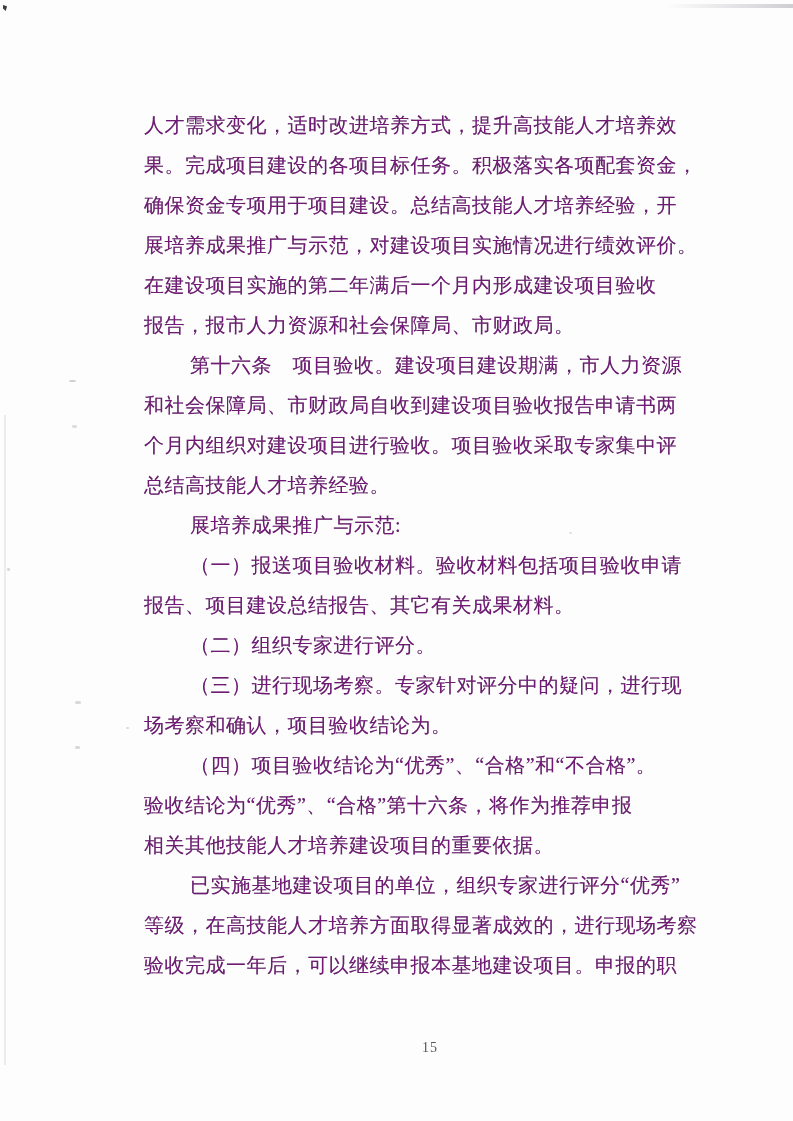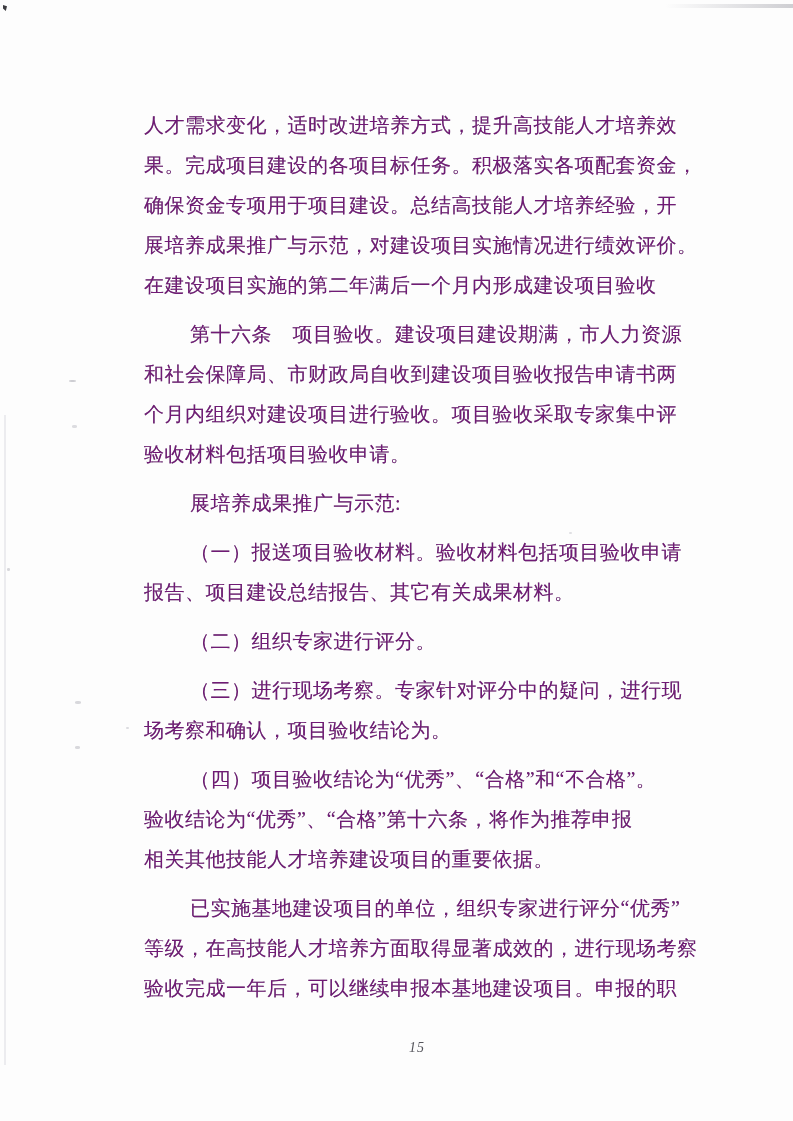--- a/index.html
+++ b/index.html
@@ -24,31 +24,29 @@
   }
   .line {
     height: 40px;
     line-height: 40px;
     font-size: 20px;
     letter-spacing: 0.5px;
     color: #701a75;
     white-space: nowrap;
     text-shadow: 0 0 0.4px rgba(70,70,80,0.55);
   }
-  .indent { text-indent: 46px; margin-top: 9px; }
+  .indent { text-indent: 46px; }
   .page-number {
     position: absolute;
     top: 1040px;
-    left: 400px;
+    left: 422px;
     width: 34px;
-    text-align: center;
     font-size: 14px;
     letter-spacing: 1px;
     color: #55555c;
-    font-style: italic;
   }
   
   .mark-top-left {
     position: absolute;
     left: 3px; top: 5px;
     width: 4px; height: 6px;
     background: #3c3c40;
     clip-path: polygon(0 0, 100% 20%, 70% 100%, 0 60%);
   }
   .streak-top-right {
@@ -91,24 +89,25 @@
   <div class="speck s5"></div>
   <div class="speck s6"></div>
   <div class="speck s7"></div>
 
   <div class="text-block">
     <div class="line">人才需求变化，适时改进培养方式，提升高技能人才培养效</div>
     <div class="line">果。完成项目建设的各项目标任务。积极落实各项配套资金，</div>
     <div class="line">确保资金专项用于项目建设。总结高技能人才培养经验，开</div>
     <div class="line">展培养成果推广与示范，对建设项目实施情况进行绩效评价。</div>
     <div class="line">在建设项目实施的第二年满后一个月内形成建设项目验收</div>
+    <div class="line">报告，报市人力资源和社会保障局、市财政局。</div>
     <div class="line indent">第十六条　项目验收。建设项目建设期满，市人力资源</div>
     <div class="line">和社会保障局、市财政局自收到建设项目验收报告申请书两</div>
     <div class="line">个月内组织对建设项目进行验收。项目验收采取专家集中评</div>
-    <div class="line">验收材料包括项目验收申请。</div>
+    <div class="line">总结高技能人才培养经验。</div>
     <div class="line indent">展培养成果推广与示范:</div>
     <div class="line indent">（一）报送项目验收材料。验收材料包括项目验收申请</div>
     <div class="line">报告、项目建设总结报告、其它有关成果材料。</div>
     <div class="line indent">（二）组织专家进行评分。</div>
     <div class="line indent">（三）进行现场考察。专家针对评分中的疑问，进行现</div>
     <div class="line">场考察和确认，项目验收结论为。</div>
     <div class="line indent">（四）项目验收结论为“优秀”、“合格”和“不合格”。</div>
     <div class="line">验收结论为“优秀”、“合格”第十六条，将作为推荐申报</div>
     <div class="line">相关其他技能人才培养建设项目的重要依据。</div>
     <div class="line indent">已实施基地建设项目的单位，组织专家进行评分“优秀”</div>

